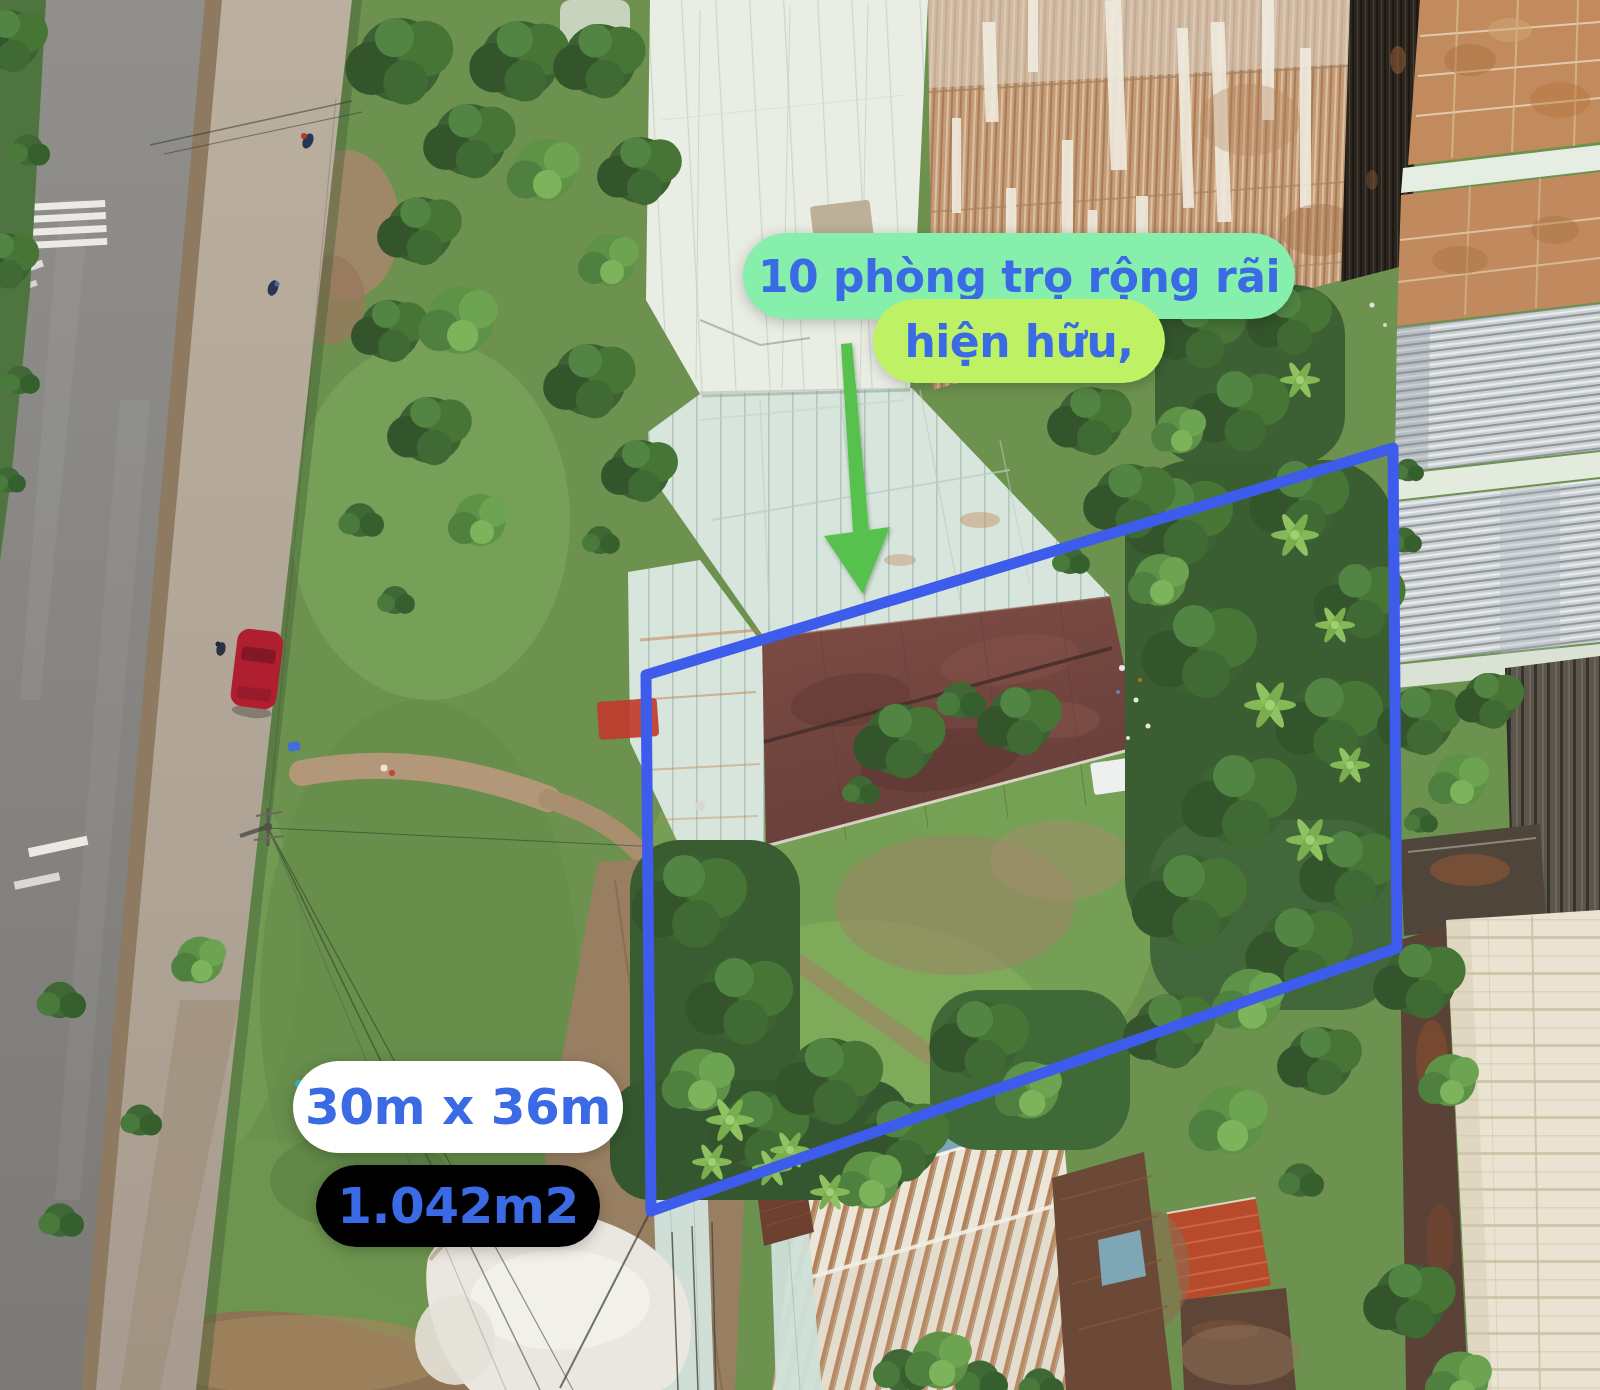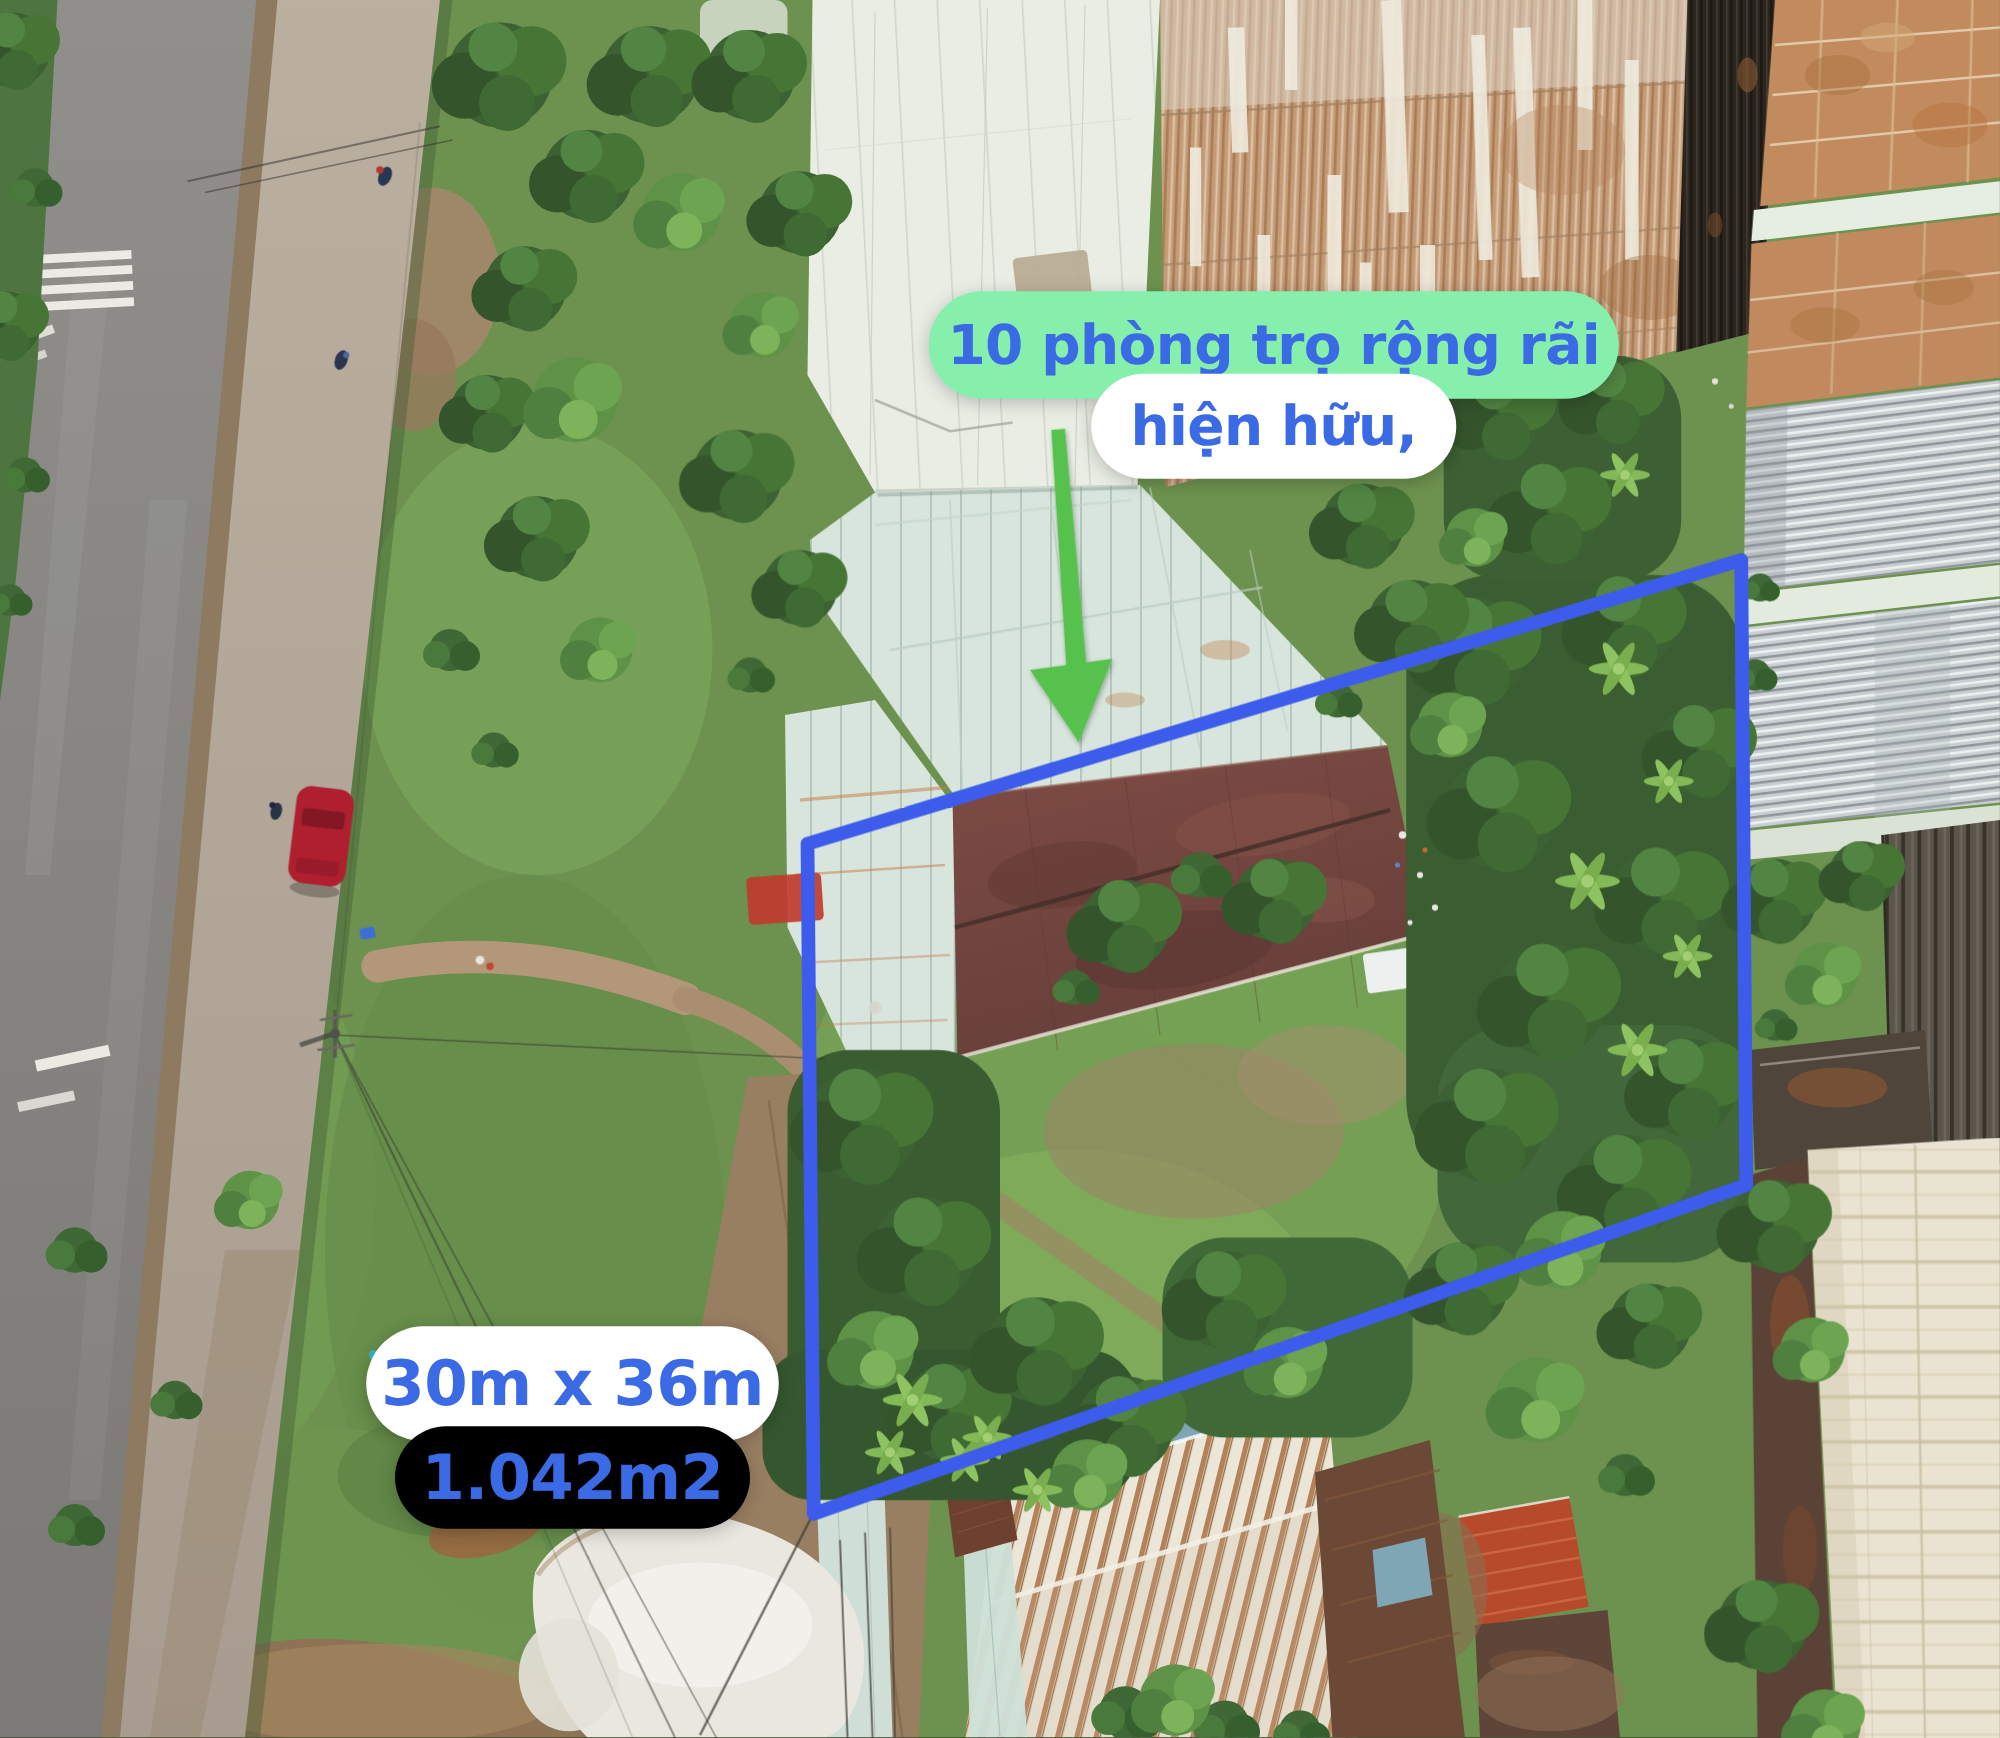--- a/index.html
+++ b/index.html
@@ -514,26 +514,26 @@
       <polygon points="841,344 852,343 869,530 853,533" fill="#56c24d"></polygon>
       <polygon points="824,536 890,527 863,594" fill="#56c24d"></polygon>
     </g>
   </g>
 </svg>
 
 <div class="callout callout-top" style="color: rgb(59, 107, 228);">
   <div class="pill pill1" style="background: #86efac;">
     <span>10 phòng trọ rộng rãi</span>
   </div>
-  <div class="pill pill2" style="background: #ffffff;">
+  <div class="pill pill2" style="background: #bef264;">
     <span>hiện hữu,</span>
   </div>
 </div>
 
-<div class="callout callout-dim" style="color: rgb(59, 107, 228);">
+<div class="callout callout-dim" style="color: rgb(59, 107, 228); gap: 24px;">
   <div class="pill pill1" style="background: rgb(255, 255, 255);">
     <span>30m x 36m</span>
   </div>
   <div class="pill pill2" style="background: #000000;">
     <span>1.042m2</span>
   </div>
 </div>
 </div>
 
 </body></html>

